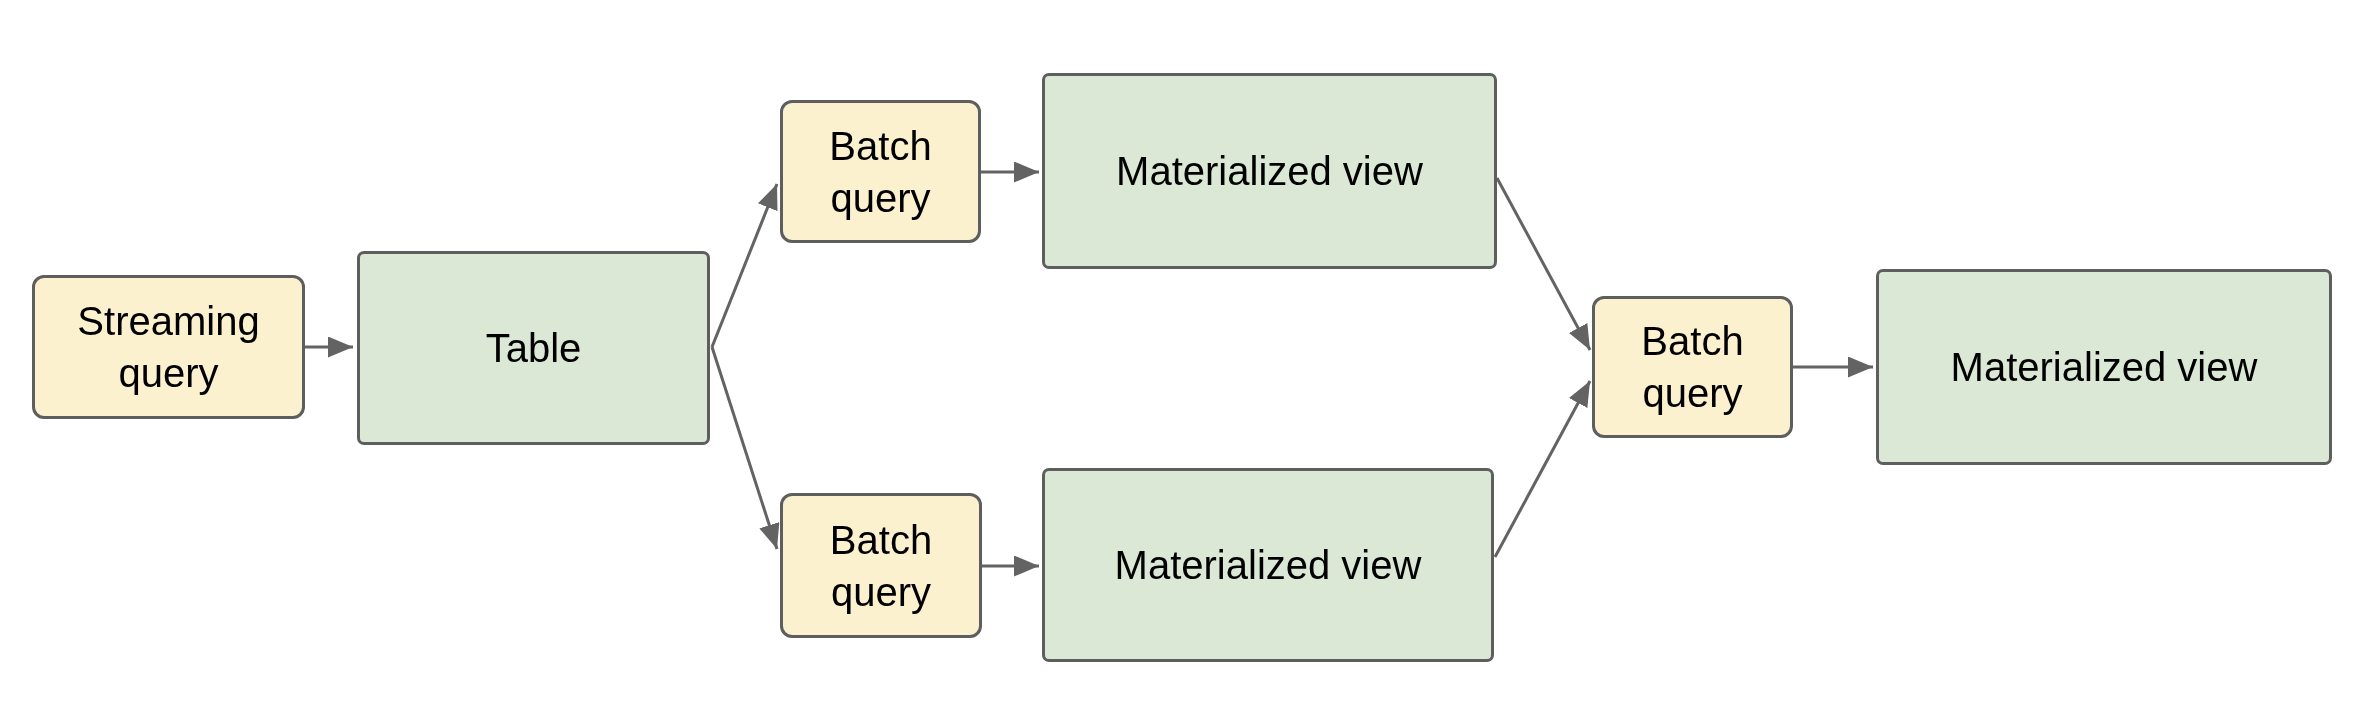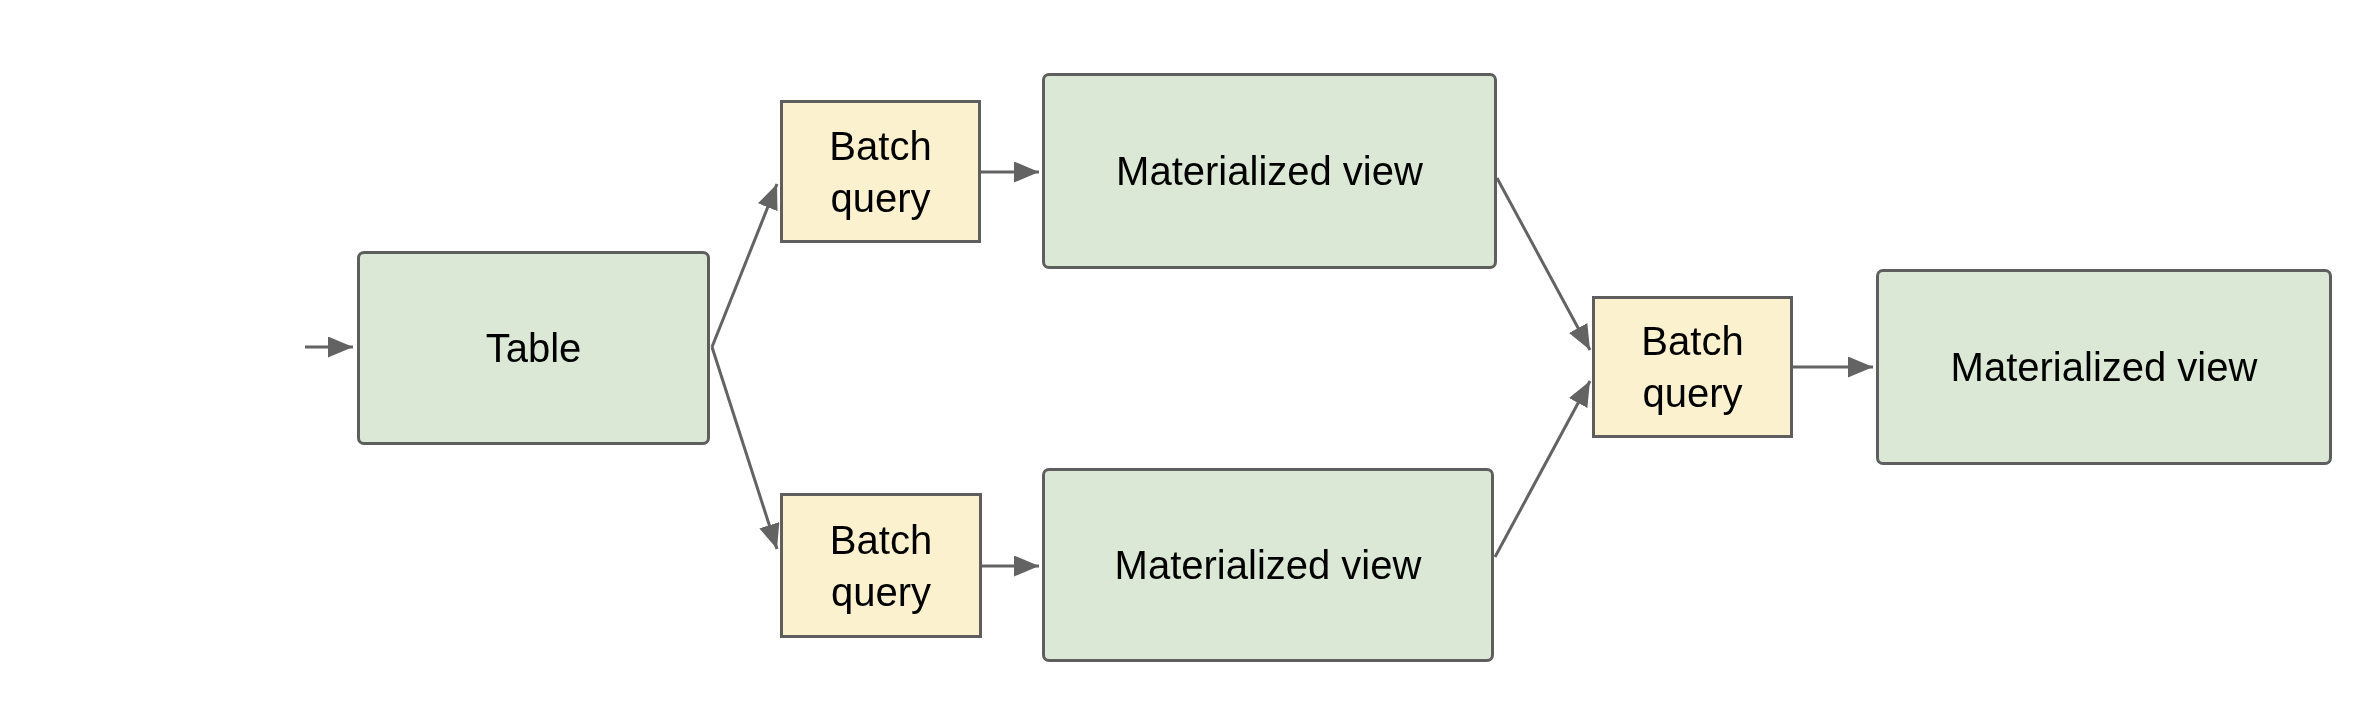--- a/index.html
+++ b/index.html
@@ -39,21 +39,21 @@
     justify-content:center;
     text-align:center;
     font-size:40px;
     line-height:1.3;
     color:var(--c-text);
     border:3px solid var(--c-border);
     padding:0 10px;
   }
   .node.square{
     background:var(--c-yellow_fill);
-    border-radius:0;
+    border-radius:12px;
   }
   .node.rounded{
     background:var(--c-green_fill);
     border-radius:7px;
   }
   
   #n-streaming-query   {left:32px;   top:275px; width:273px; height:144px;}
   #n-table             {left:357px;  top:251px; width:353px; height:194px;}
   #n-batch-query-top   {left:780px;  top:100px; width:201px; height:143px;}
   #n-mv-top            {left:1042px; top:73px;  width:455px; height:196px;}
@@ -76,20 +76,23 @@
     <line x1="305" y1="347" x2="353" y2="347" marker-end="url(#arrowhead)"></line>
     <line x1="712" y1="347" x2="777" y2="184" marker-end="url(#arrowhead)"></line>
     <line x1="712" y1="347" x2="777" y2="549" marker-end="url(#arrowhead)"></line>
     <line x1="981" y1="172" x2="1039" y2="172" marker-end="url(#arrowhead)"></line>
     <line x1="982" y1="566" x2="1039" y2="566" marker-end="url(#arrowhead)"></line>
     <line x1="1497" y1="178" x2="1590" y2="350" marker-end="url(#arrowhead)"></line>
     <line x1="1495" y1="557" x2="1590" y2="381" marker-end="url(#arrowhead)"></line>
     <line x1="1793" y1="367" x2="1873" y2="367" marker-end="url(#arrowhead)"></line>
   </svg>
 
+  <div class="node square" id="n-streaming-query">
+    <span>Streaming query</span>
+  </div>
 
   <div class="node rounded" id="n-table">
     <span>Table</span>
   </div>
 
   <div class="node square" id="n-batch-query-top">
     <span>Batch query</span>
   </div>
 
   <div class="node rounded" id="n-mv-top">

